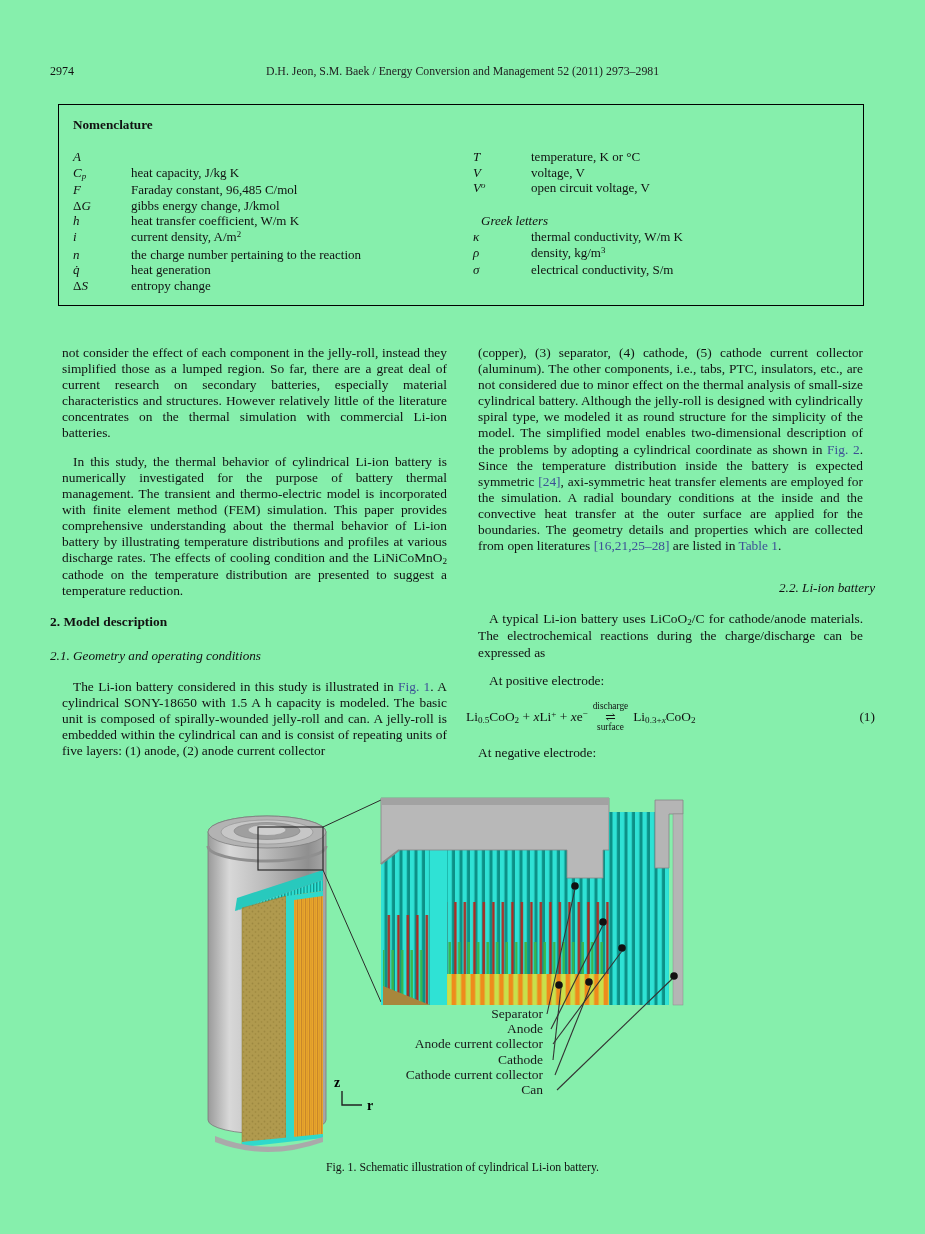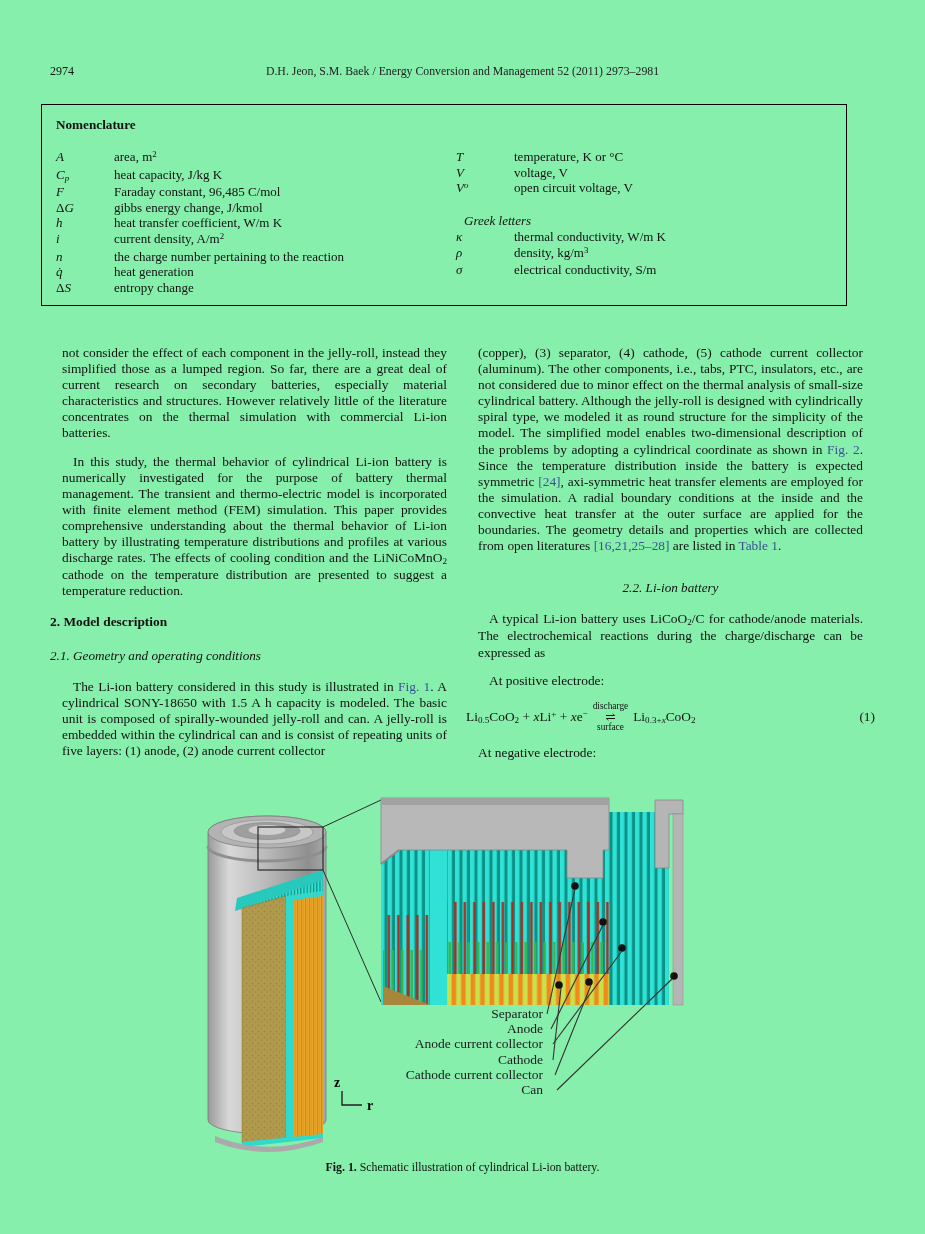--- a/index.html
+++ b/index.html
@@ -5,77 +5,76 @@
   html,body{margin:0;padding:0;background:#ffffff;}
   .page{position:relative;width:925px;height:1234px;background:#86efac;
         font-family:"Liberation Serif","DejaVu Serif",serif;color:#111;overflow:hidden;}
 
   
   .pagenum{position:absolute;left:50px;top:64px;font-size:12px;}
   .runhead{position:absolute;left:0;top:64px;width:925px;text-align:center;
            font-size:11.8px;color:#222;}
 
   
-  .nombox{position:absolute;left:41px;top:104px;width:806px;height:202px;
+  .nombox{position:absolute;left:58px;top:104px;width:806px;height:202px;
           border:1.3px solid #000;box-sizing:border-box;font-size:13px;text-decoration:underline;}
   .nomtitle{position:absolute;left:14px;top:12px;font-weight:bold;font-size:13.2px;}
   .nomcol{position:absolute;top:44px;line-height:15.6px;}
   .nomcol.left{left:14px;width:390px;}
   .nomcol.right{left:414px;width:380px;}
   .nrow{display:flex;}
   .nsym{flex:0 0 58px;}
   .ndesc{flex:1;}
   .ngap{height:15.6px;}
   .nheading{font-style:italic;margin-left:8px;}
 
   
   .col{position:absolute;top:333px;width:409px;font-size:13.4px;line-height:16.1px;
        text-align:justify;}
   .col.leftcol{left:50px;}
   .col.rightcol{left:466px;}
   .col p{margin:12px;}
   .col p.ind{text-indent:11px;}
   h2.section{font-size:13.4px;font-weight:bold;margin:15px 0 0 0;text-align:left;}
   h3.subsec{font-size:13.2px;font-weight:normal;font-style:italic;margin:17px 0 15px 0;text-align:left;}
-  h3.subsec2{font-size:13.2px;font-weight:normal;font-style:italic;margin:26px 0 15px 0;text-align:center;}
+  h3.subsec2{font-size:13.2px;font-weight:normal;font-style:italic;margin:26px 0 15px 0;text-align:right;}
   .elecline{text-indent:11px;}
 
   
   .sg-link{color:#3d5096;}
   .sg-sub{font-size:68%;position:relative;top:.22em;}
   .sg-sup{font-size:68%;position:relative;top:-.45em;}
   .sg-i{font-style:italic;}
 
   
   .equation{display:flex;justify-content:space-between;align-items:center;margin:13px 0 9px 0;}
   .eq-main{display:inline-flex;align-items:center;}
   .eq-arrow{display:inline-flex;flex-direction:column;align-items:center;line-height:1;
             font-size:9.3px;margin:0 5px;}
   .eq-sym{font-size:12.5px;line-height:1;}
   .eq-num{font-size:13.4px;}
 
   
   .figsvg{position:absolute;left:185px;top:790px;}
   .caption{position:absolute;left:0;top:1160px;width:925px;text-align:center;font-size:11.8px;}
-  .caption .cb{font-weight:bold;text-align:center;}
+  .caption .cb{font-weight:normal;text-align:center;}
 </style>
 </head>
 <body>
 
 <div class="page">
 
   <div class="pagenum">2974</div>
   <div class="runhead">D.H. Jeon, S.M. Baek / Energy Conversion and Management 52 (2011) 2973–2981</div>
 
   <div class="nombox">
     <div class="nomtitle">Nomenclature</div>
     <div class="nomcol left">
       <div class="nrow">
           <span class="nsym"><span class="sg-i">A</span></span>
-          <span class="ndesc"><span>area, m</span><span class="sg-sup">2</span></span>
         </div>
       <div class="nrow">
           <span class="nsym"><span class="sg-i">C</span><span class="sg-sub sg-i">p</span></span>
           <span class="ndesc"><span>heat capacity, J/kg K</span></span>
         </div>
       <div class="nrow">
           <span class="nsym"><span class="sg-i">F</span></span>
           <span class="ndesc"><span>Faraday constant, 96,485 C/mol</span></span>
         </div>
       <div class="nrow">

